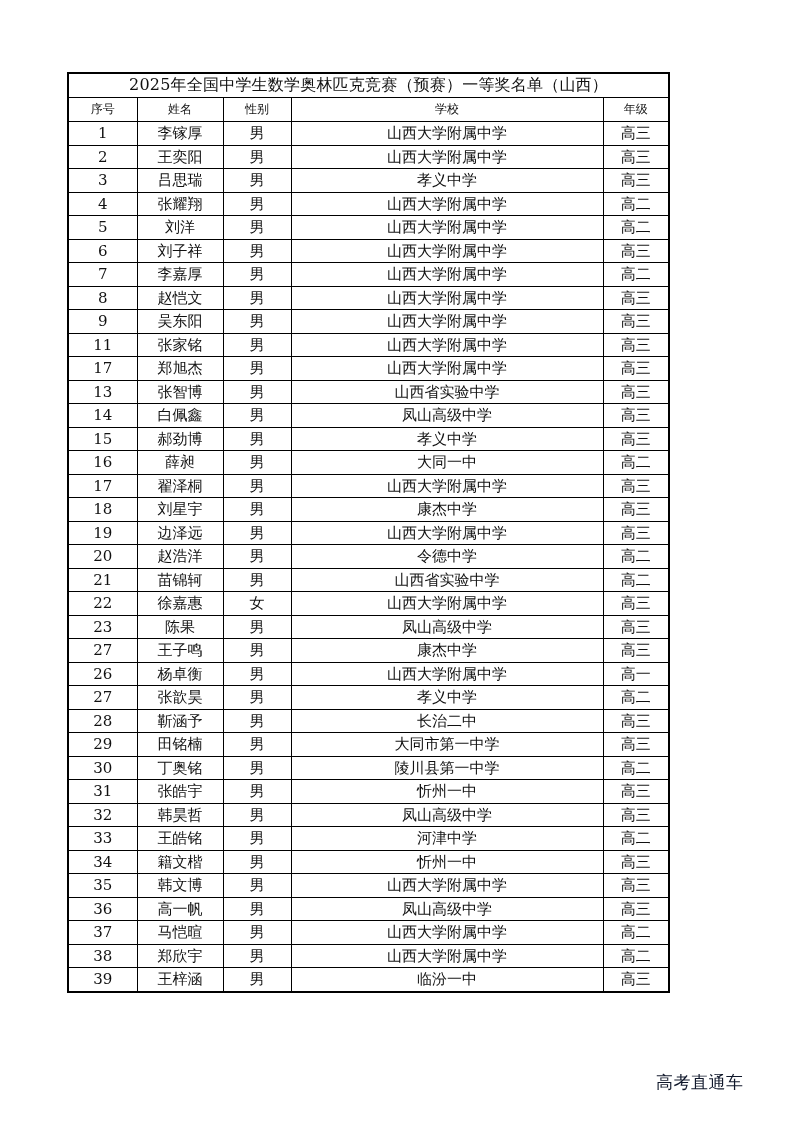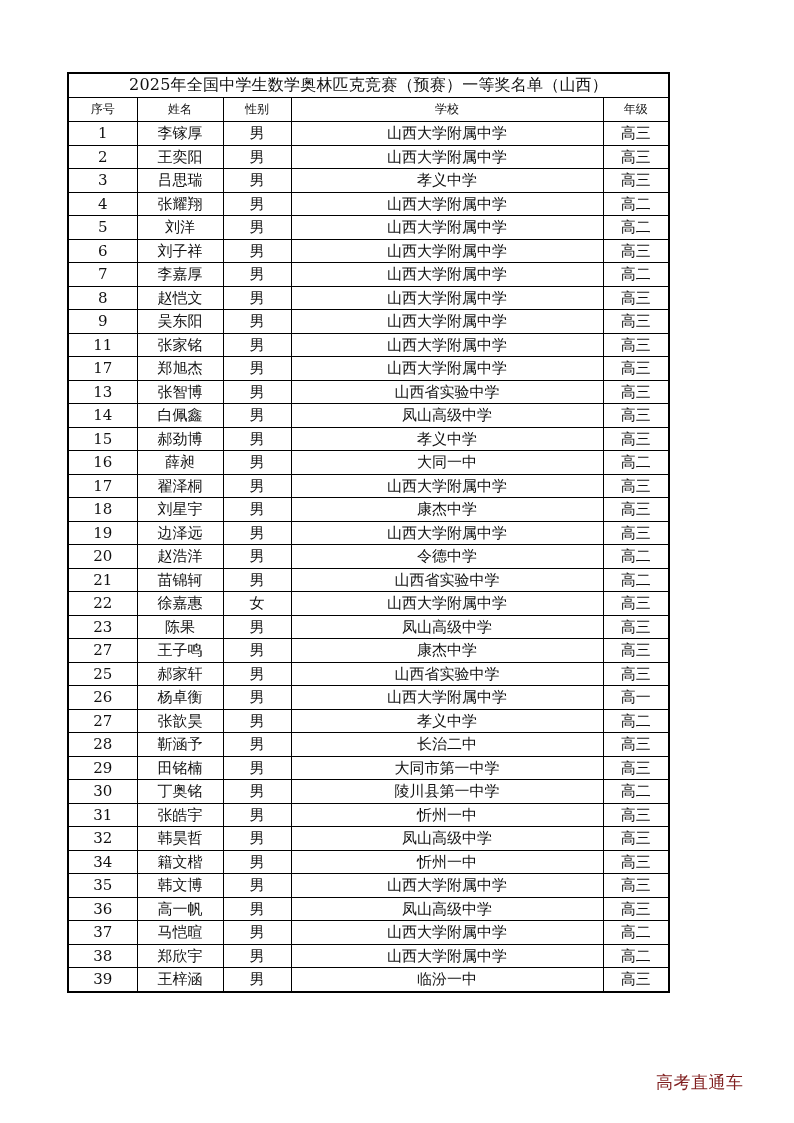--- a/index.html
+++ b/index.html
@@ -54,21 +54,21 @@
   col.c-name { width: 86px; }
   col.c-gender { width: 68px; }
   col.c-school { width: 312px; }
   col.c-grade { width: 66px; }
   .watermark {
     position: absolute;
     left: 656px;
     top: 1071px;
     font-family: "DejaVu Sans", "Liberation Sans", sans-serif;
     font-size: 17px;
-    color: #7f1d1d;
+    color: #0f172a;
     letter-spacing: 0.5px;
   }
 </style>
 </head>
 <body>
 
 <div class="sheet">
   <table class="award">
     <colgroup>
       <col class="c-no">
@@ -245,27 +245,20 @@
           <td>高三</td>
         </tr>
         <tr class="data-row">
           <td>27</td>
           <td>王子鸣</td>
           <td>男</td>
           <td>康杰中学</td>
           <td>高三</td>
         </tr>
         <tr class="data-row">
-          <td>25</td>
-          <td>郝家轩</td>
-          <td>男</td>
-          <td>山西省实验中学</td>
-          <td>高三</td>
-        </tr>
-        <tr class="data-row">
           <td>26</td>
           <td>杨卓衡</td>
           <td>男</td>
           <td>山西大学附属中学</td>
           <td>高一</td>
         </tr>
         <tr class="data-row">
           <td>27</td>
           <td>张歆昊</td>
           <td>男</td>
@@ -299,20 +292,27 @@
           <td>男</td>
           <td>忻州一中</td>
           <td>高三</td>
         </tr>
         <tr class="data-row">
           <td>32</td>
           <td>韩昊哲</td>
           <td>男</td>
           <td>凤山高级中学</td>
           <td>高三</td>
+        </tr>
+        <tr class="data-row">
+          <td>33</td>
+          <td>王皓铭</td>
+          <td>男</td>
+          <td>河津中学</td>
+          <td>高二</td>
         </tr>
         <tr class="data-row">
           <td>34</td>
           <td>籍文楷</td>
           <td>男</td>
           <td>忻州一中</td>
           <td>高三</td>
         </tr>
         <tr class="data-row">
           <td>35</td>

